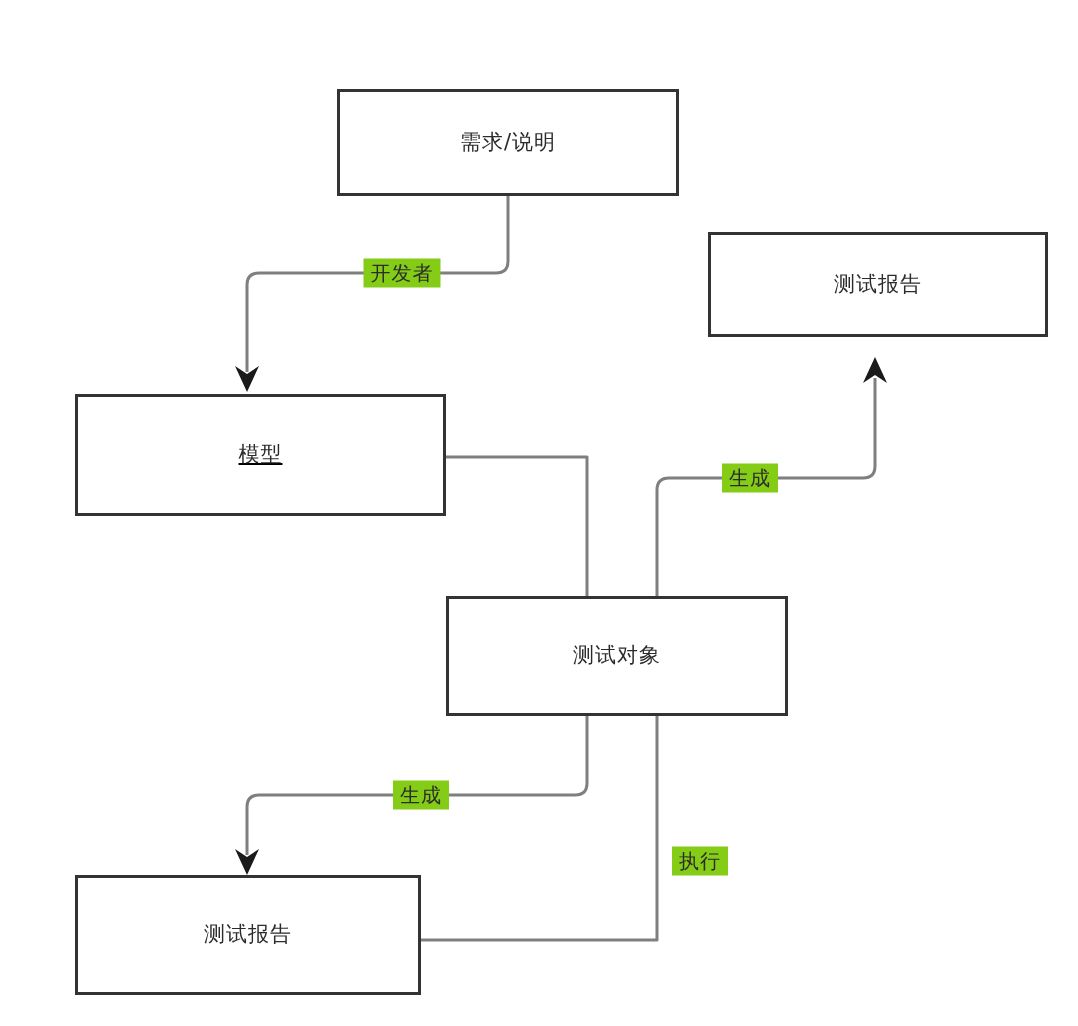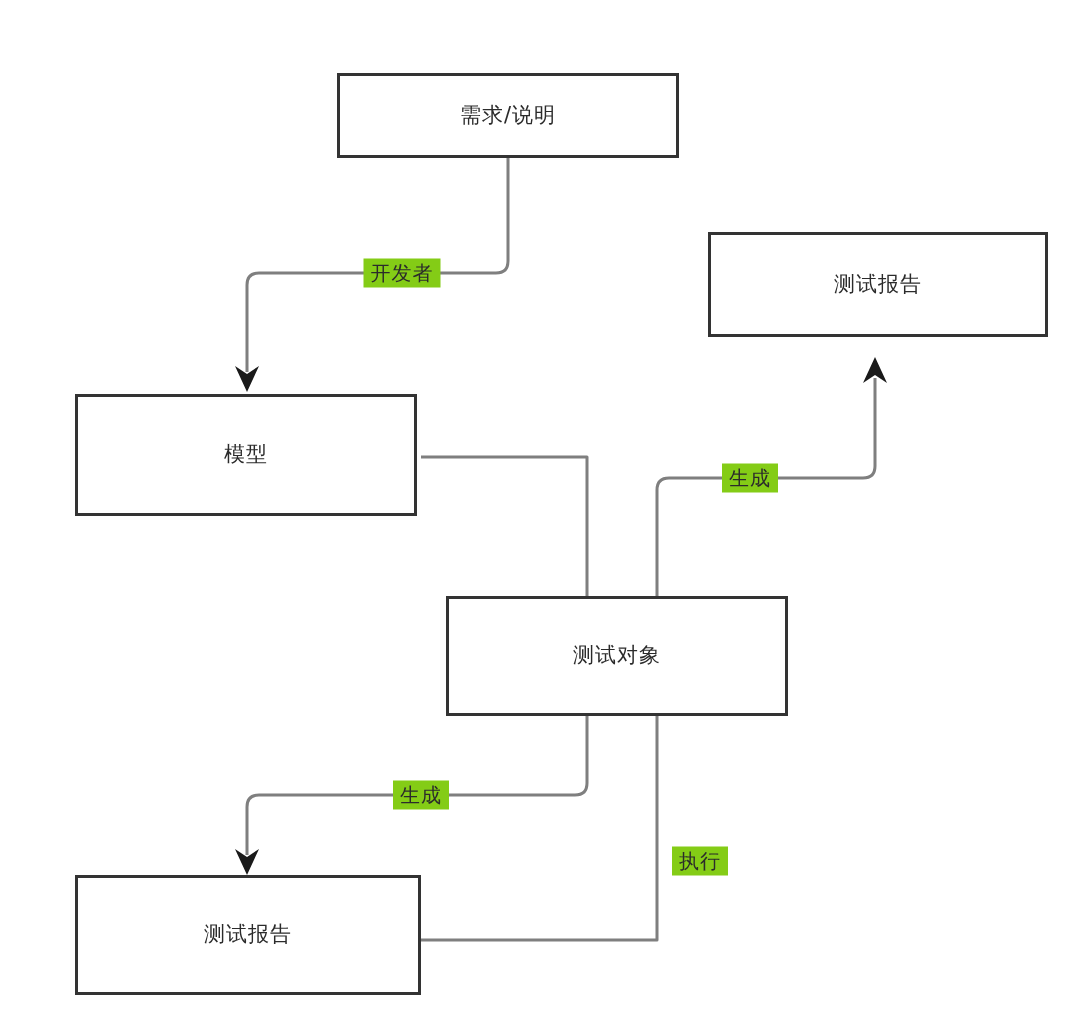--- a/index.html
+++ b/index.html
@@ -88,29 +88,29 @@
     <g>
       <path class="edge-path" d="M 587 716 L 587 783 Q 587 795 575 795 L 259 795 Q 247 795 247 807 L 247 855"></path>
       <polygon class="edge-head" points="247,875 235,849 247,857 259,849"></polygon>
     </g>
 
     <g>
       <path class="edge-path" d="M 421 940 L 657 940 L 657 716"></path>
     </g>
   </svg>
 
-  <div class="node-box" style="left:337px; top:73px; width:342px; height:85px;">
+  <div class="node-box" style="left:337px; top:89px; width:342px; height:107px;">
     <span class="node-label">需求/说明</span>
   </div>
 
   <div class="node-box" style="left:708px; top:232px; width:340px; height:105px;justify-content:center;">
     <span class="node-label">测试报告</span>
   </div>
 
-  <div class="node-box" style="left:75px; top:394px; width:342px; height:122px;">
+  <div class="node-box" style="left:75px; top:394px; width:371px; height:122px;text-decoration:underline;">
     <span class="node-label">模型</span>
   </div>
 
   <div class="node-box" style="left:418px; top:596px; width:342px; height:120px;margin-left:28px;">
     <span class="node-label">测试对象</span>
   </div>
 
   <div class="node-box" style="left:75px; top:875px; width:346px; height:120px;">
     <span class="node-label">测试报告</span>
   </div>

